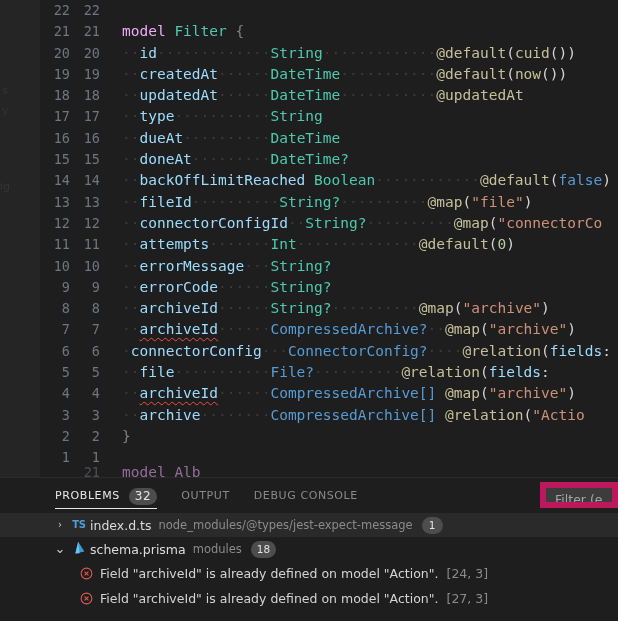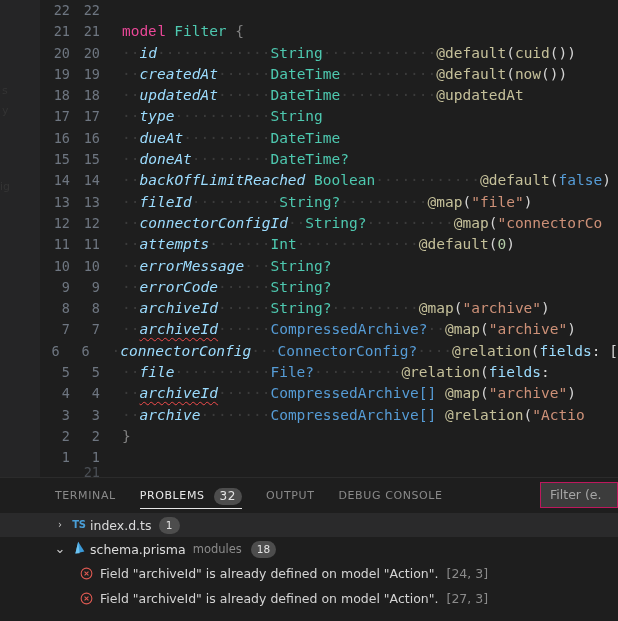--- a/index.html
+++ b/index.html
@@ -27,36 +27,35 @@
     background: #1e1e1e; overflow: hidden;
   }
   .code-area {
     position: absolute; left: 0; top: 0; width: 100%;
   }
   .code-line {
     display: flex; align-items: center;
     height: 21.3px; line-height: 21.3px;
     font-size: 14.5px;
     white-space: pre;
-    justify-content: flex-end;
   }
   .gutter-old, .gutter-new {
     width: 30px; text-align: right;
     color: #6e7681; font-size: 13.5px;
     flex: none; user-select: none;
   }
   .gutter-new { margin-right: 8px; }
   .fold-col { width: 8px; flex: none; }
   .code-text { position: relative; flex: 1; padding-left: 6px; }
 
   
-  .t-kw     { color: #ec4899; font-family: Liberation Mono, monospace; }
+  .t-kw     { color: #f0abfc; }
   .t-model  { color: #4ec9b0; }
   .t-punct  { color: #808080; }
-  .t-field  { color: #9cdcfe; font-style: italic; }
+  .t-field  { color: #9cdcfe; }
   .t-type   { color: #4ec9b0; }
   .t-typeref{ color: #569cd6; }
   .t-attr   { color: #c5c09a; }
   .t-paren  { color: #d4d4d4; }
   .t-str    { color: #ce9178; }
   .t-bool   { color: #569cd6; }
   .t-num    { color: #b5cea8; }
   .t-arg    { color: #9cdcfe; }
   .dot      { color: #3b3b3b; }
 
@@ -98,21 +97,21 @@
     display: inline-block; vertical-align: middle;
     background: #4d4d4d; color: #e4e4e4;
     border-radius: 9px; font-size: 12px; line-height: 16px;
     min-width: 26px; height: 17px; text-align: center;
     padding: 0 6px; margin-left: 9px;
     font-family: "DejaVu Sans", sans-serif;
   }
   .filter-box {
     position: absolute; right: 0; top: 4px;
     width: 78px; height: 26px;
-    background: #3c3c3c; border: 1px solid #be185d;
+    background: #3c3c3c; border: 6px solid #be185d;
     color: #a6a6a6; font-family: "DejaVu Sans", sans-serif;
     font-size: 12.5px; line-height: 24px; padding-left: 9px;
     white-space: nowrap; overflow: hidden;
   }
 
   
   .problems-list { position: relative; }
   .prob-file-row {
     display: flex; align-items: center; height: 24px;
     font-family: "DejaVu Sans", sans-serif; font-size: 12.5px;
@@ -176,38 +175,39 @@
         <div class="code-line"><span class="gutter-old">4</span><span class="gutter-new">4</span><span class="fold-col"></span><span class="code-text"><span class="dot">··</span><span class="t-field squiggle">archiveId</span><span class="dot">······</span><span class="t-typeref">CompressedArchive[]</span><span class="dot"> </span><span class="t-attr">@map</span><span class="t-paren">(</span><span class="t-str">"archive"</span><span class="t-paren">)</span></span></div>
         <div class="code-line"><span class="gutter-old">3</span><span class="gutter-new">3</span><span class="fold-col"></span><span class="code-text"><span class="dot">··</span><span class="t-field">archive</span><span class="dot">········</span><span class="t-typeref">CompressedArchive[]</span><span class="dot"> </span><span class="t-attr">@relation</span><span class="t-paren">(</span><span class="t-str">"Actio</span></span></div>
         <div class="code-line"><span class="gutter-old">2</span><span class="gutter-new">2</span><span class="fold-col"></span><span class="code-text"><span class="t-punct">}</span></span></div>
         <div class="code-line"><span class="gutter-old">1</span><span class="gutter-new">1</span><span class="fold-col"></span><span class="code-text"></span></div>
       </div>
     <div class="clipped-row">
       <div class="clipped-inner">
         <span class="gutter-old"></span>
         <span class="gutter-new">21</span>
         <span class="fold-col"></span>
+        <span class="code-text t-kw">model Alb</span>
       </div>
     </div>
   </div>
 
   <div class="panel">
     <div class="panel-tabs" id="panel-tabs">
-        <div class="panel-tab"><span>TERMINAL</span></div>
         <div class="panel-tab active"><span>PROBLEMS</span><span class="tab-badge">32</span></div>
         <div class="panel-tab"><span>OUTPUT</span></div>
         <div class="panel-tab"><span>DEBUG CONSOLE</span></div>
         <div class="filter-box">Filter (e.</div>
       </div>
 
     <div class="problems-list" id="problems-list">
         <div class="prob-file-row alt">
           <span class="twisty">›</span>
           <span class="file-icon ts-icon">TS</span>
           <span class="file-name">index.d.ts</span>
+          <span class="file-path">node_modules/@types/jest-expect-message</span>
           <span class="count-badge">1</span>
         </div>
         <div class="prob-file-row">
           <span class="twisty" style="font-size: 13px; line-height: 18px;">⌄</span>
           <span class="file-icon"><svg width="13" height="14" viewBox="0 0 13 14" style="vertical-align:-2px">
               <path d="M5.2 0.8 L11.4 10.6 L2.4 12.6 Z" fill="#3a9ad9"></path>
               <path d="M5.2 0.8 L6.6 12.2 L2.4 12.6 Z" fill="#6dc3f0"></path>
             </svg></span>
           <span class="file-name">schema.prisma</span>
           <span class="file-path">modules</span>

